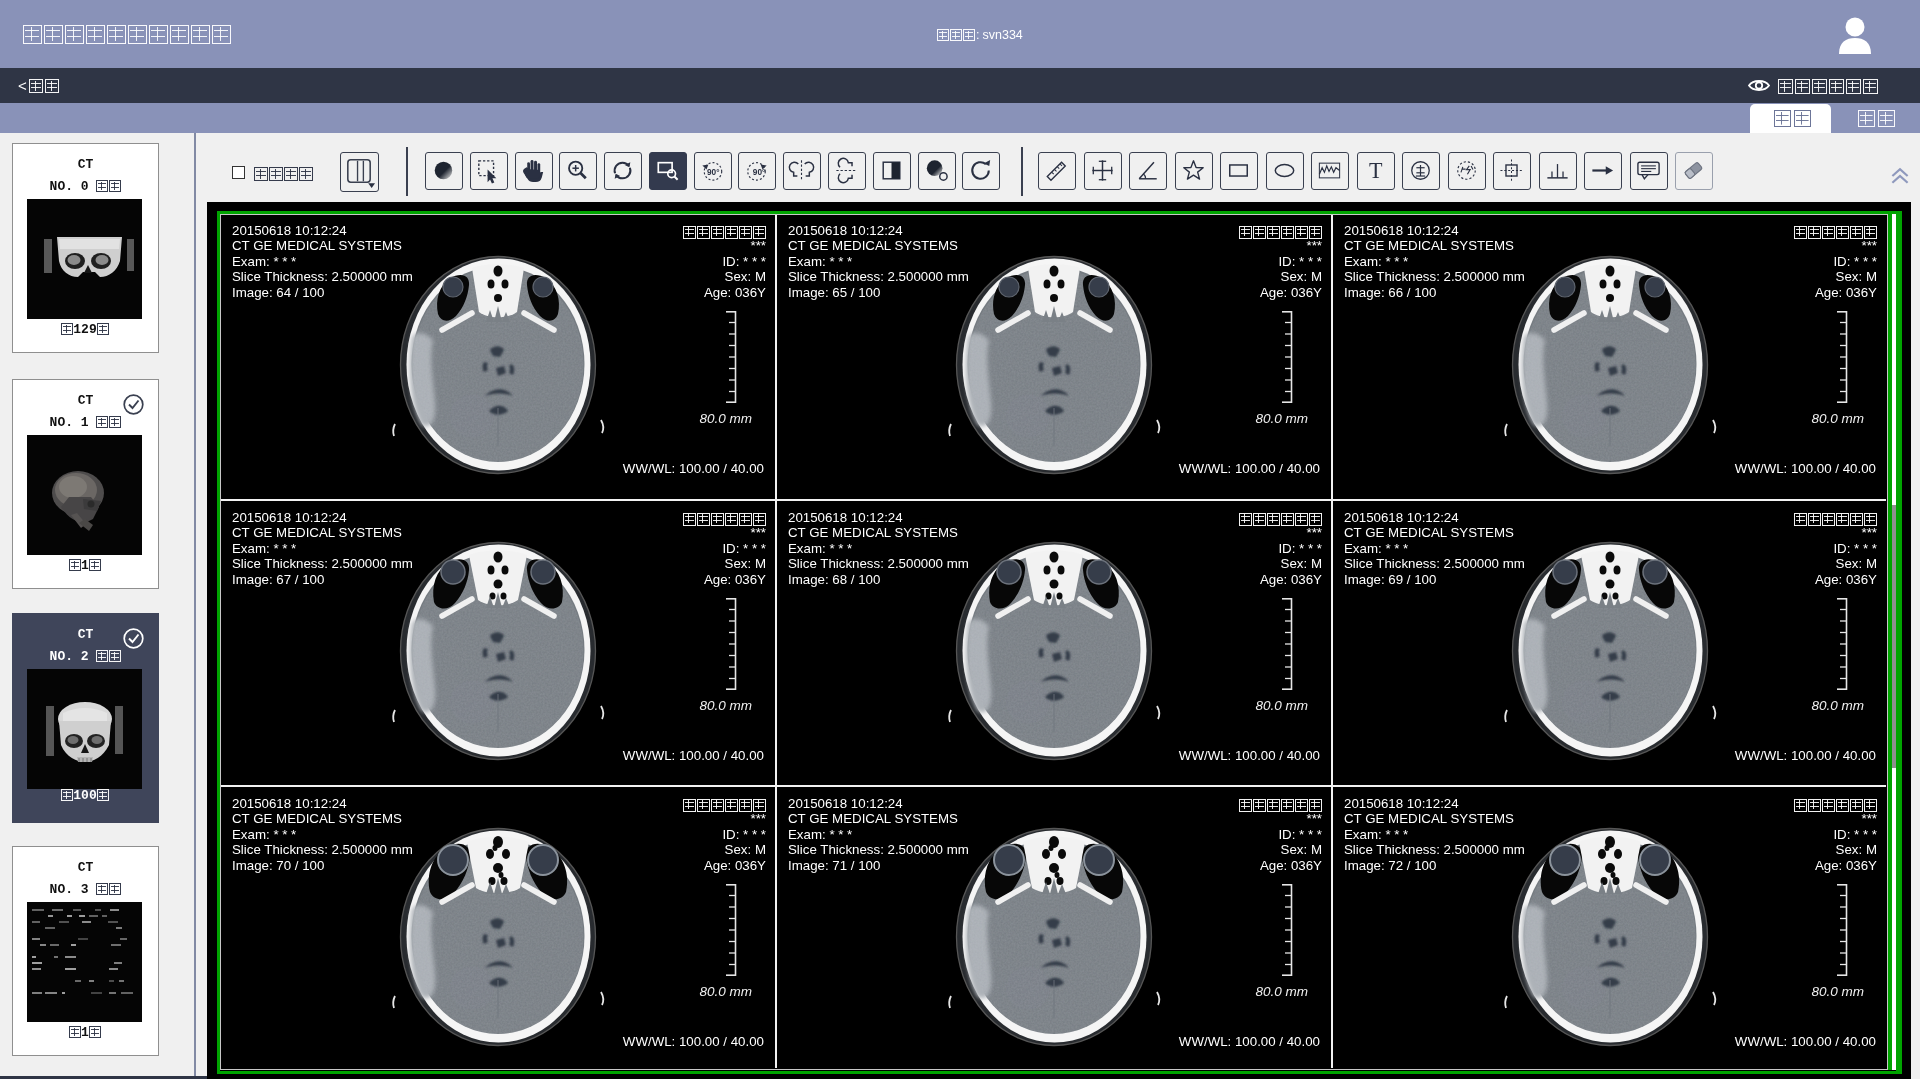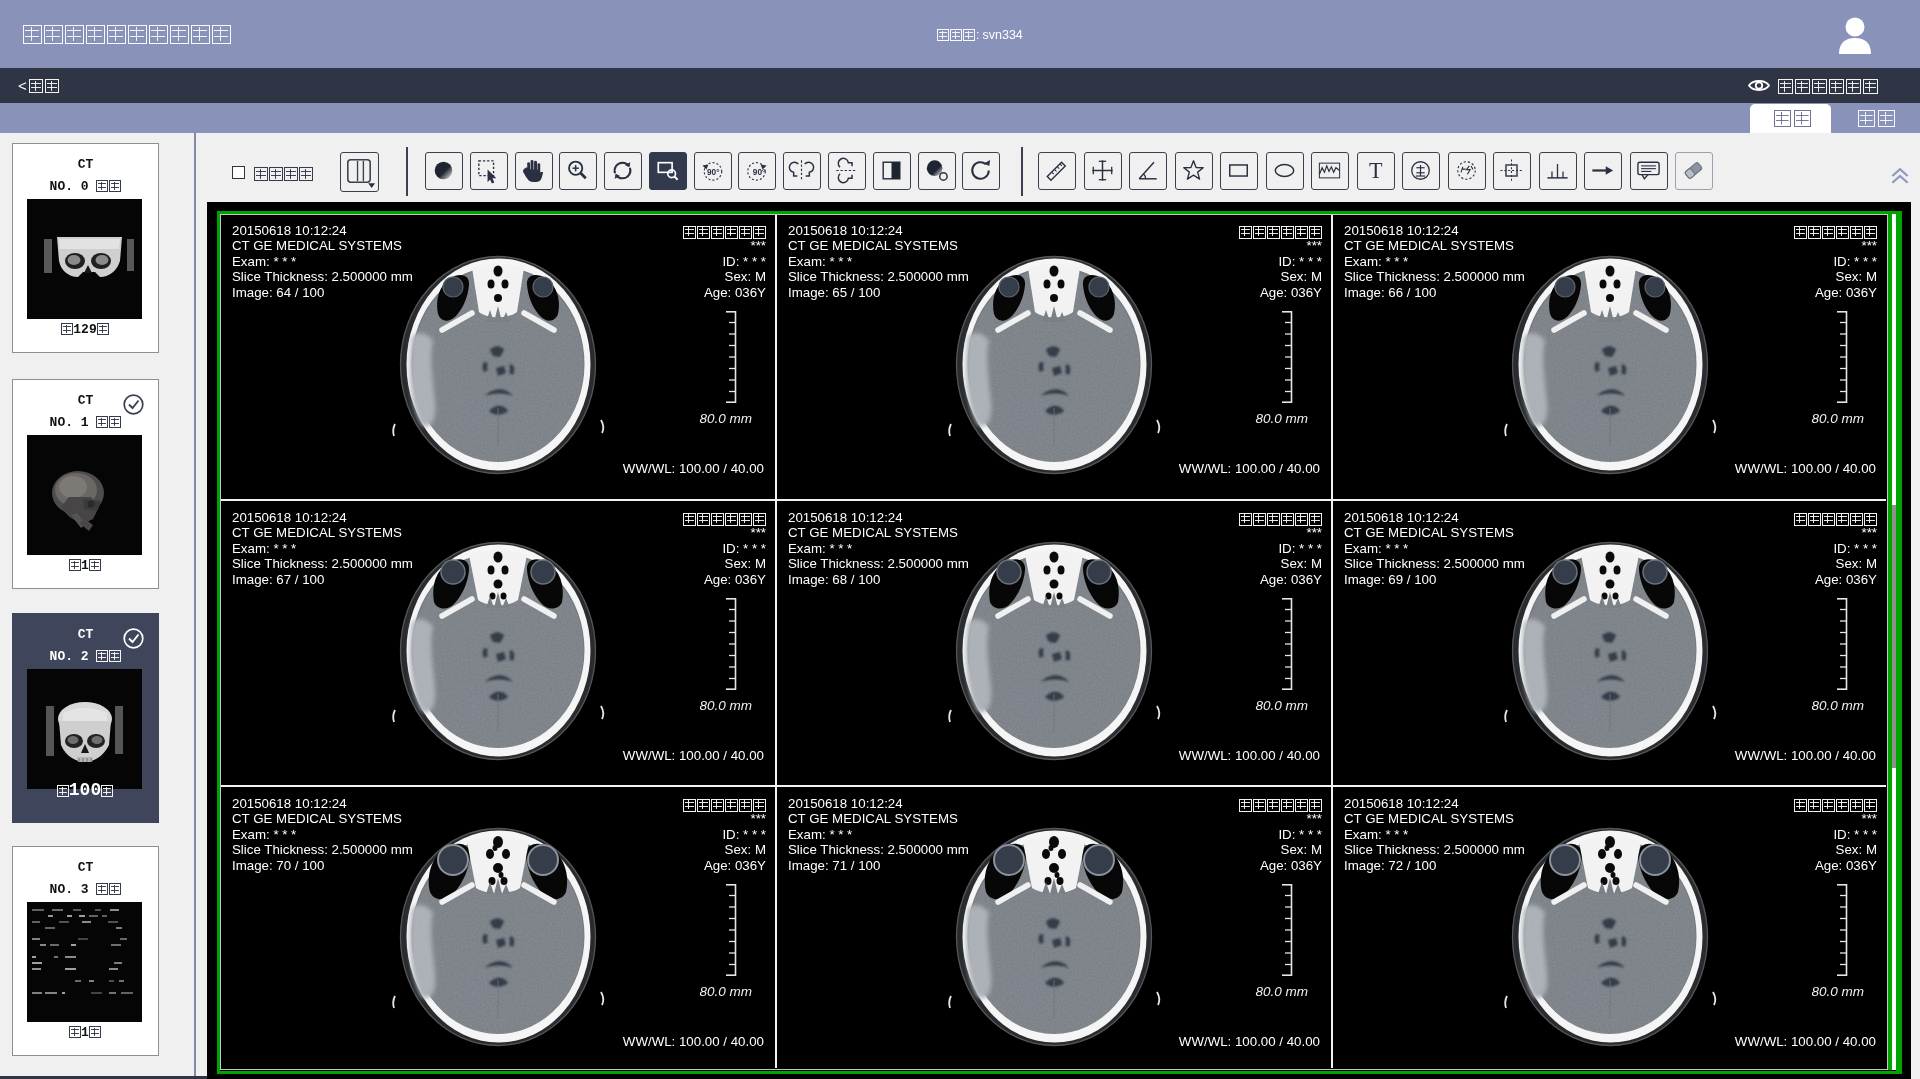--- a/index.html
+++ b/index.html
@@ -86,21 +86,21 @@
 <path d="M32,52 L84,52 L82,76 C76,88 66,93 58,93 C50,93 39,88 34,76 Z" fill="#cfcfcf"></path>
 <path d="M36,44 Q58,34 80,44 L80,52 L36,52 Z" fill="#e4e4e4"></path>
 <ellipse cx="47" cy="72" rx="9" ry="7" fill="#222"></ellipse>
         <ellipse cx="69" cy="72" rx="9" ry="7" fill="#222"></ellipse>
 <ellipse cx="46" cy="71" rx="5.5" ry="4" fill="#6e6e6e"></ellipse>
         <ellipse cx="70" cy="71" rx="5.5" ry="4" fill="#6e6e6e"></ellipse>
 <path d="M54,84 L62,84 L58,75 Z" fill="#161616"></path>
 <path d="M50,88 L66,88 L65,93 L51,93 Z" fill="#b5b5b5"></path>
 <path d="M52,89 L52,93 M56,89 L56,93 M60,89 L60,93 M64,89 L64,93" stroke="#777" stroke-width="1"></path>
       </svg></div>
-    <div class="abs" style="left:0;top:166px;width:100%;text-align:center;font-size:18px;font-weight:bold;color:#fff;font-family:'Liberation Mono',monospace"><i class="cw" style="width:12px;height:12px;margin-right:0px;vertical-align:-2px"></i>100<i class="cw" style="width:12px;height:12px;margin-right:1px;vertical-align:-2px"></i></div>
+    <div class="abs" style="left:0;top:174px;width:100%;text-align:center;font-size:13px;font-weight:bold;color:#fff;font-family:'Liberation Mono',monospace"><i class="cw" style="width:12px;height:12px;margin-right:0px;vertical-align:-2px"></i>100<i class="cw" style="width:12px;height:12px;margin-right:1px;vertical-align:-2px"></i></div>
     <svg width="21" height="21" viewBox="0 0 21 21" class="abs" style="right:14px;top:14px">
 <circle cx="10.5" cy="10.5" r="9.3" fill="none" stroke="#fff" stroke-width="1.7"></circle>
 <path d="M6,10.5 L9.5,14 L15.5,6.5" fill="none" stroke="#fff" stroke-width="1.9"></path>
     </svg>
   </div>
 <div class="abs" style="left:12px;top:846px;width:147px;height:210px;background:#fff;border:1px solid #8f8f8f">
     <div style="text-align:center;margin-top:13px;font-family:'Liberation Mono',monospace;font-size:13px;font-weight:bold;color:#111">CT</div>
     <div style="text-align:center;margin-top:7px;font-family:'Liberation Mono',monospace;font-size:13px;font-weight:bold;color:#111">NO. 3 <i class="cd" style="width:12px;height:12px;margin-right:1px;vertical-align:-2px"></i><i class="cd" style="width:12px;height:12px;margin-right:0px;vertical-align:-2px"></i></div>
     <div class="abs" style="left:14px;top:55px;width:115px;height:120px;background:#050505"><svg width="115" height="120" viewBox="0 0 115 120">
         <rect x="5" y="7" width="12" height="2" fill="#c8c8c8" opacity="0.48"></rect>

